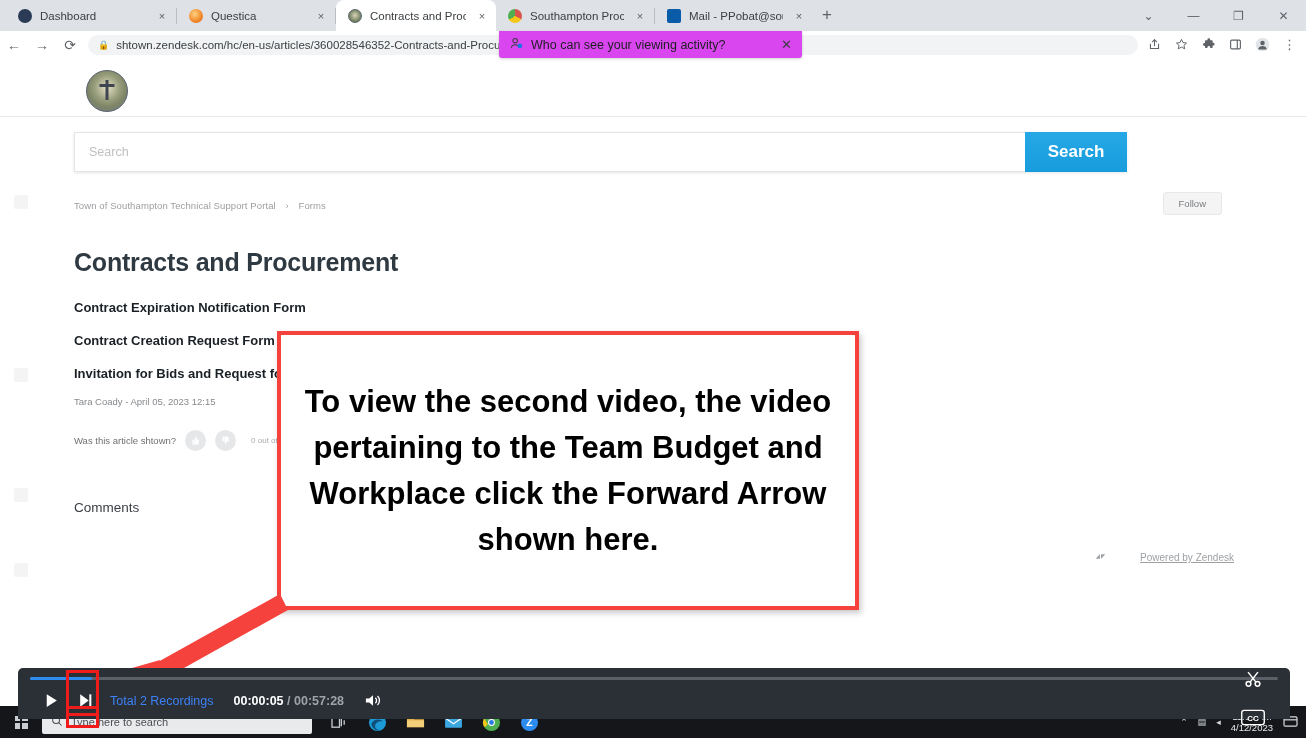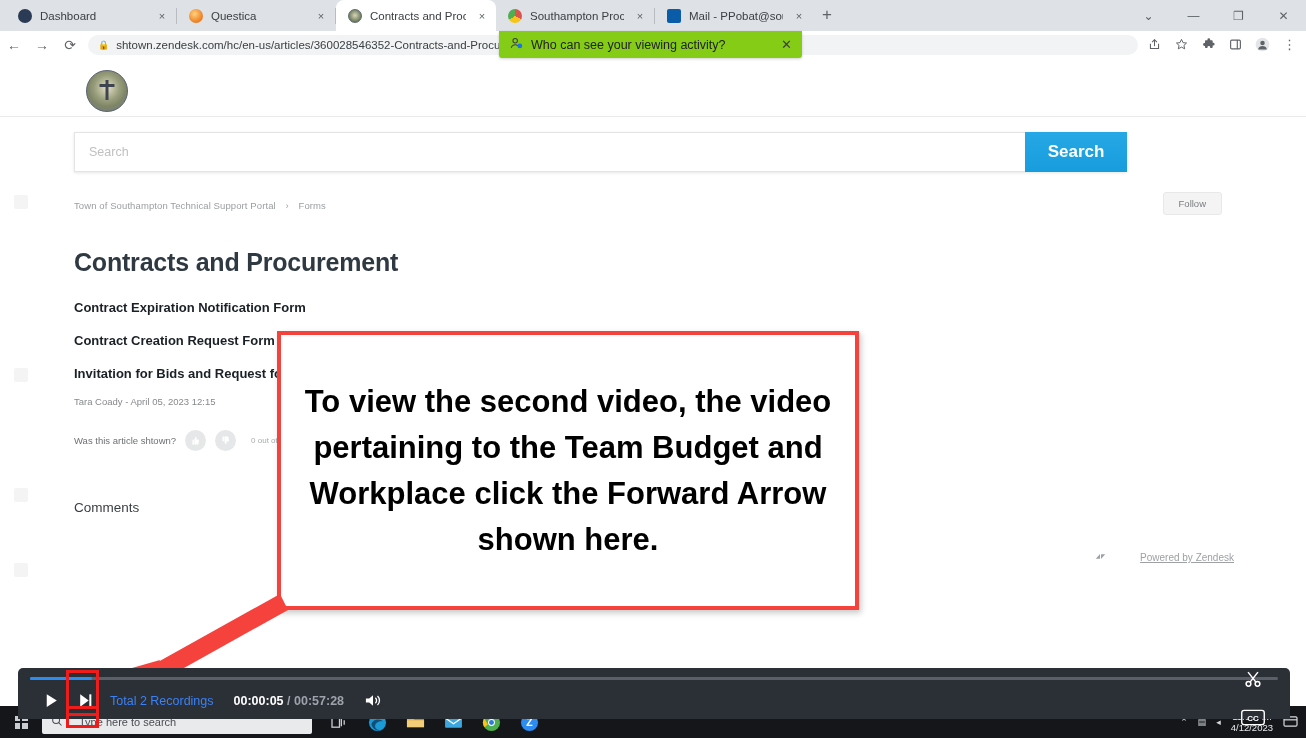--- a/index.html
+++ b/index.html
@@ -62,21 +62,21 @@
     font-size:11.5px; color:#3c4043; overflow:hidden;
   }
   .lock { font-size:9px; color:#5f6368; }
   .omnibox .urltext { white-space:nowrap; }
   .tbicons { display:flex; align-items:center; gap:10px; padding-right:8px; color:#5f6368; font-size:12px;}
   .tbicons .ic { width:17px; height:17px; display:flex; align-items:center; justify-content:center;}
 
   
   .notif {
     position:absolute; left:499px; top:31px; width:303px; height:27px;
-    background:#84cc16; border-radius:0 0 3px 3px;
+    background:#d946ef; border-radius:0 0 3px 3px;
     display:flex; align-items:center; padding:0 10px; gap:7px;
     font-size:12.5px; color:#202124;
     box-shadow:0 1px 3px rgba(0,0,0,.18);
     z-index:6;
   }
   .notif .ntext { flex:1 1 auto; white-space:nowrap; }
   .notif .nclose { color:#3c4043; font-size:13px; }
 
   
   .page { position:absolute; left:0; top:58px; width:1306px; height:680px; background:#fff; }
@@ -234,21 +234,21 @@
   
   .taskbar {
     position:absolute; left:0; top:706px; width:1306px; height:32px;
     background:#14161a; display:flex; align-items:center; z-index:4;
   }
   .start { width:42px; height:32px; display:flex; align-items:center; justify-content:center; }
   .startglyph { width:13px; height:13px; display:grid; grid-template-columns:1fr 1fr; grid-gap:1.5px;}
   .startglyph i { background:#c9ccd1; display:block; }
   .tb-search {
     width:270px; height:24px; background:#e9eaec; border-radius:2px;
-    display:flex; align-items:center; gap:16px; padding-left:9px;
+    display:flex; align-items:center; gap:8px; padding-left:9px;
     font-size:11px; color:#4a4d51;
   }
   .tb-icons { display:flex; align-items:center; gap:16px; margin-left:16px; }
   .tbi { width:22px; height:22px; display:flex; align-items:center; justify-content:center; border-radius:3px;}
   .tb-right { margin-left:auto; display:flex; align-items:center; gap:10px; padding-right:8px; color:#d7dadd; font-size:9px;}
   .tb-clock { text-align:center; line-height:11px; font-size:9.5px; color:#e7e9eb; }
   .taskbar-search-highlight {
     position:absolute; left:66px; top:706px; width:33px; height:22px;
     border:3px solid #f01b1b; z-index:13; pointer-events:none;
   }

